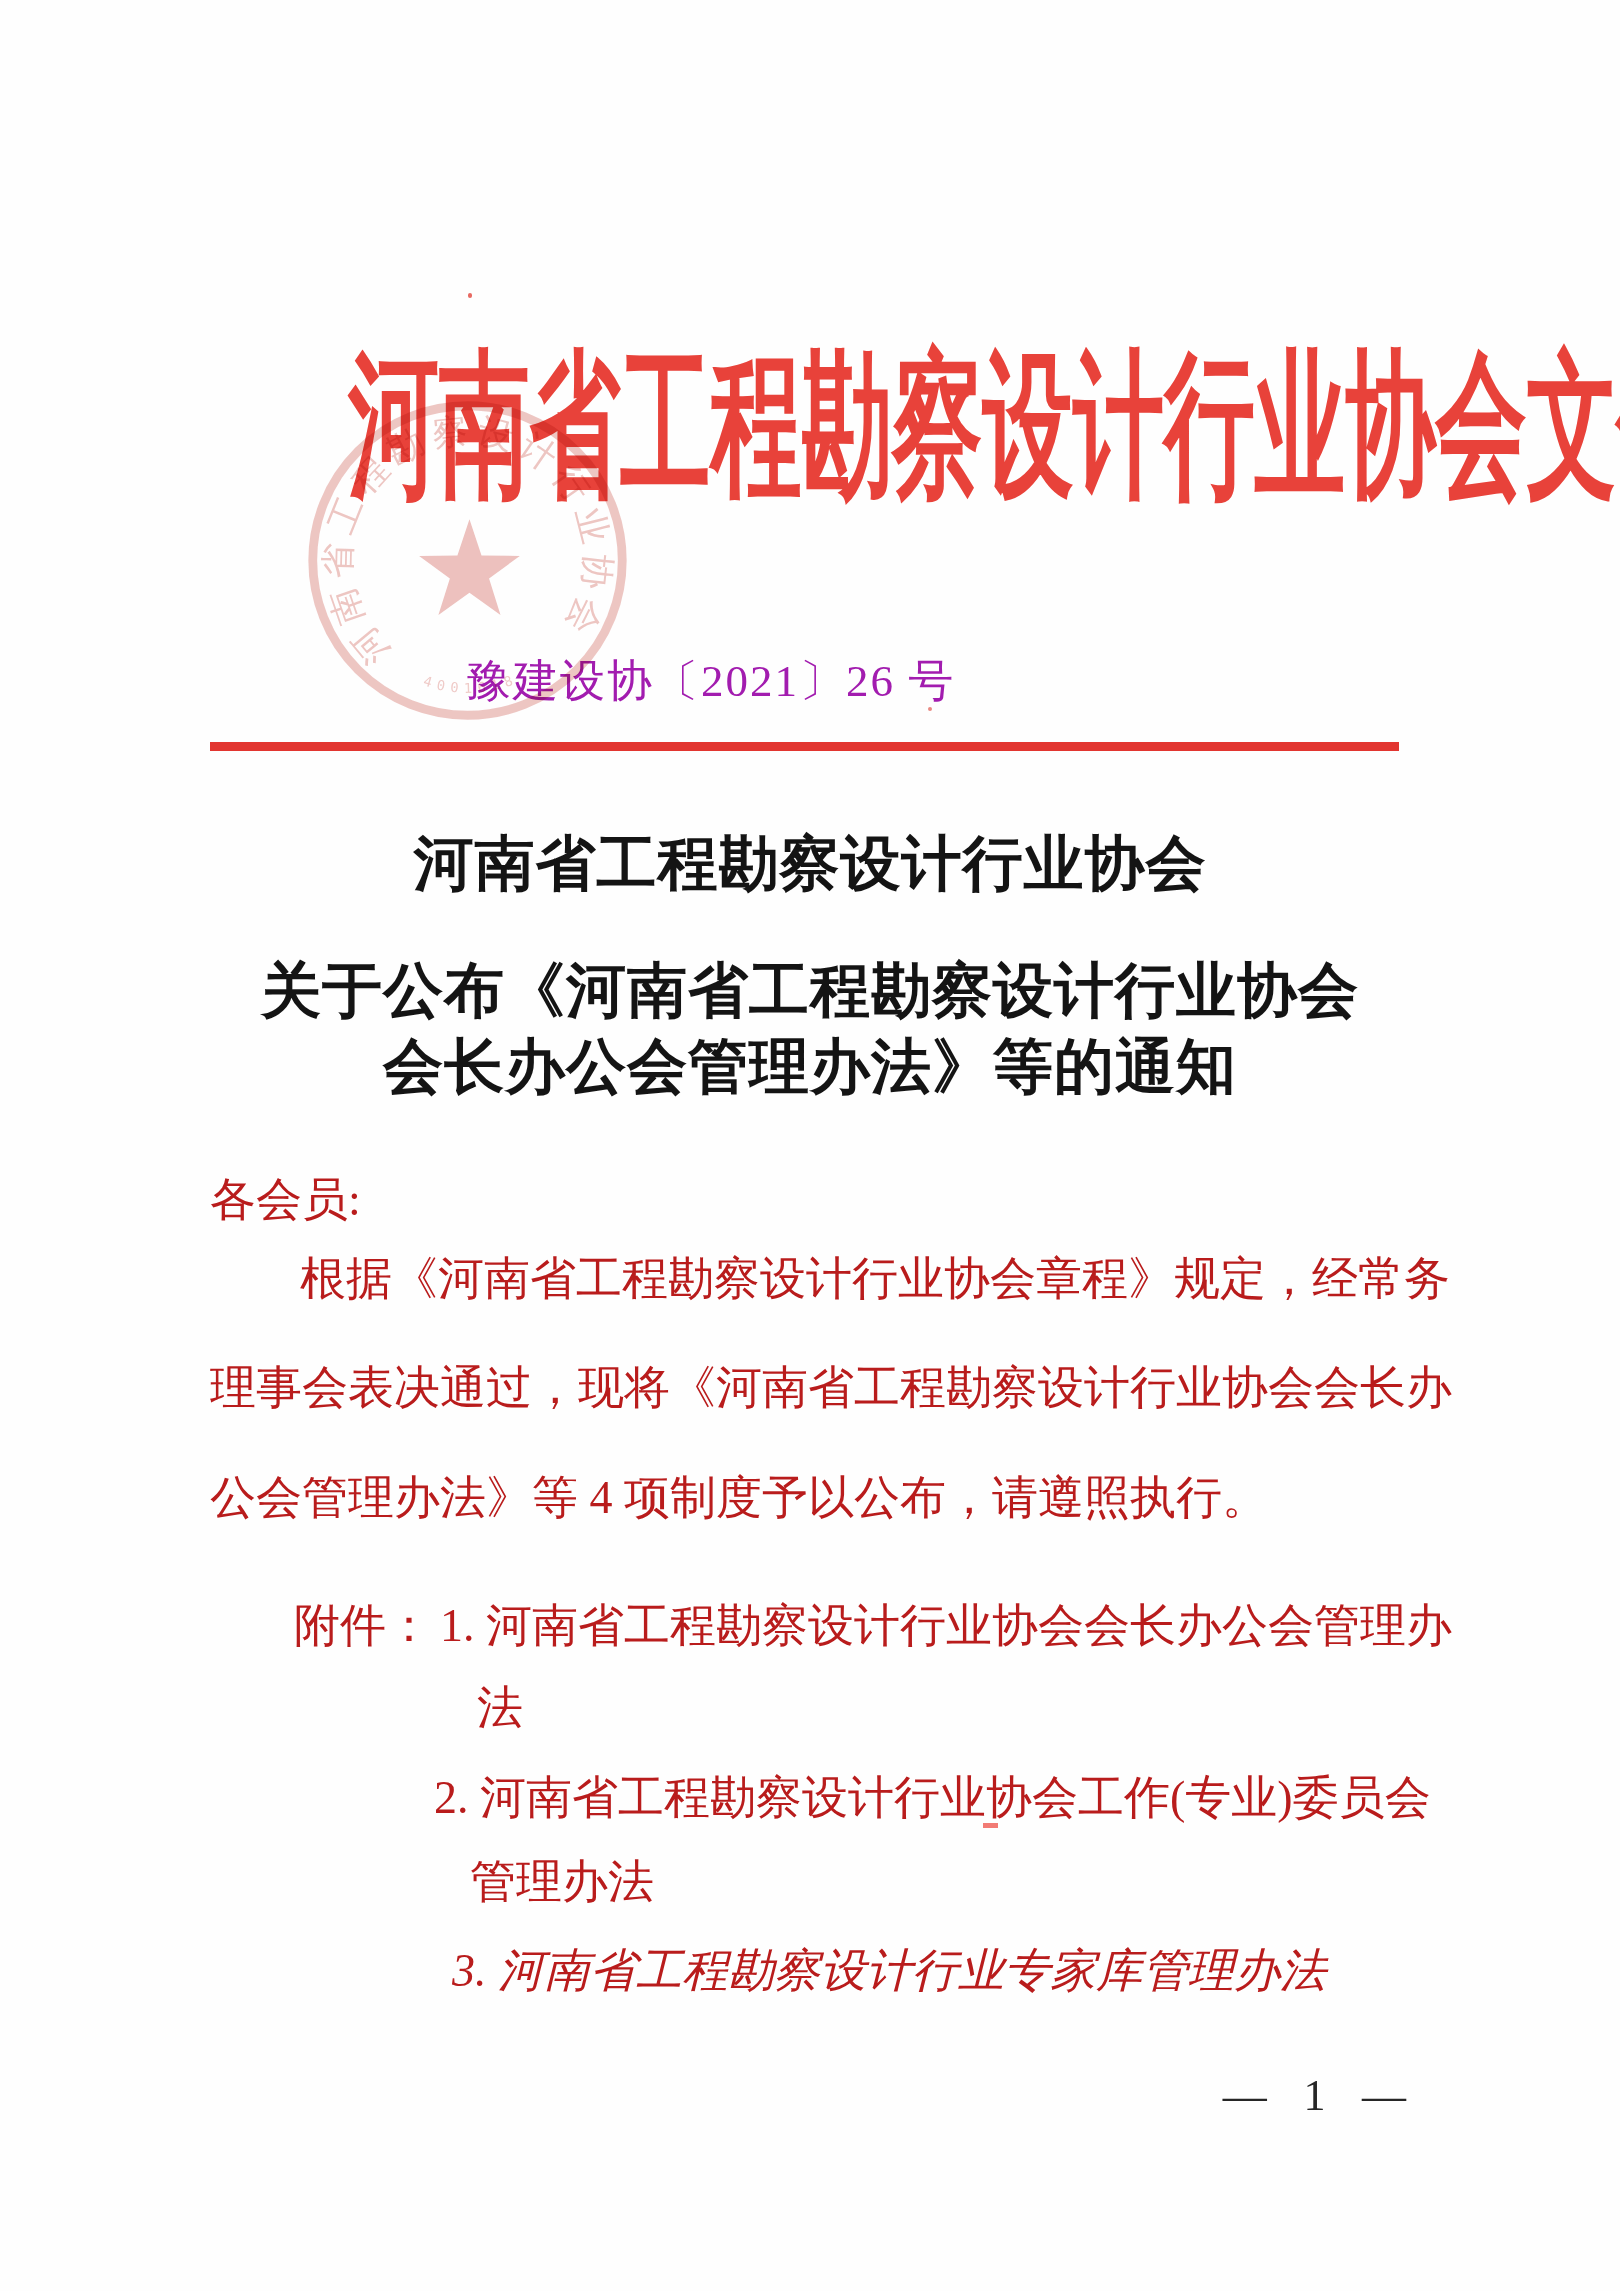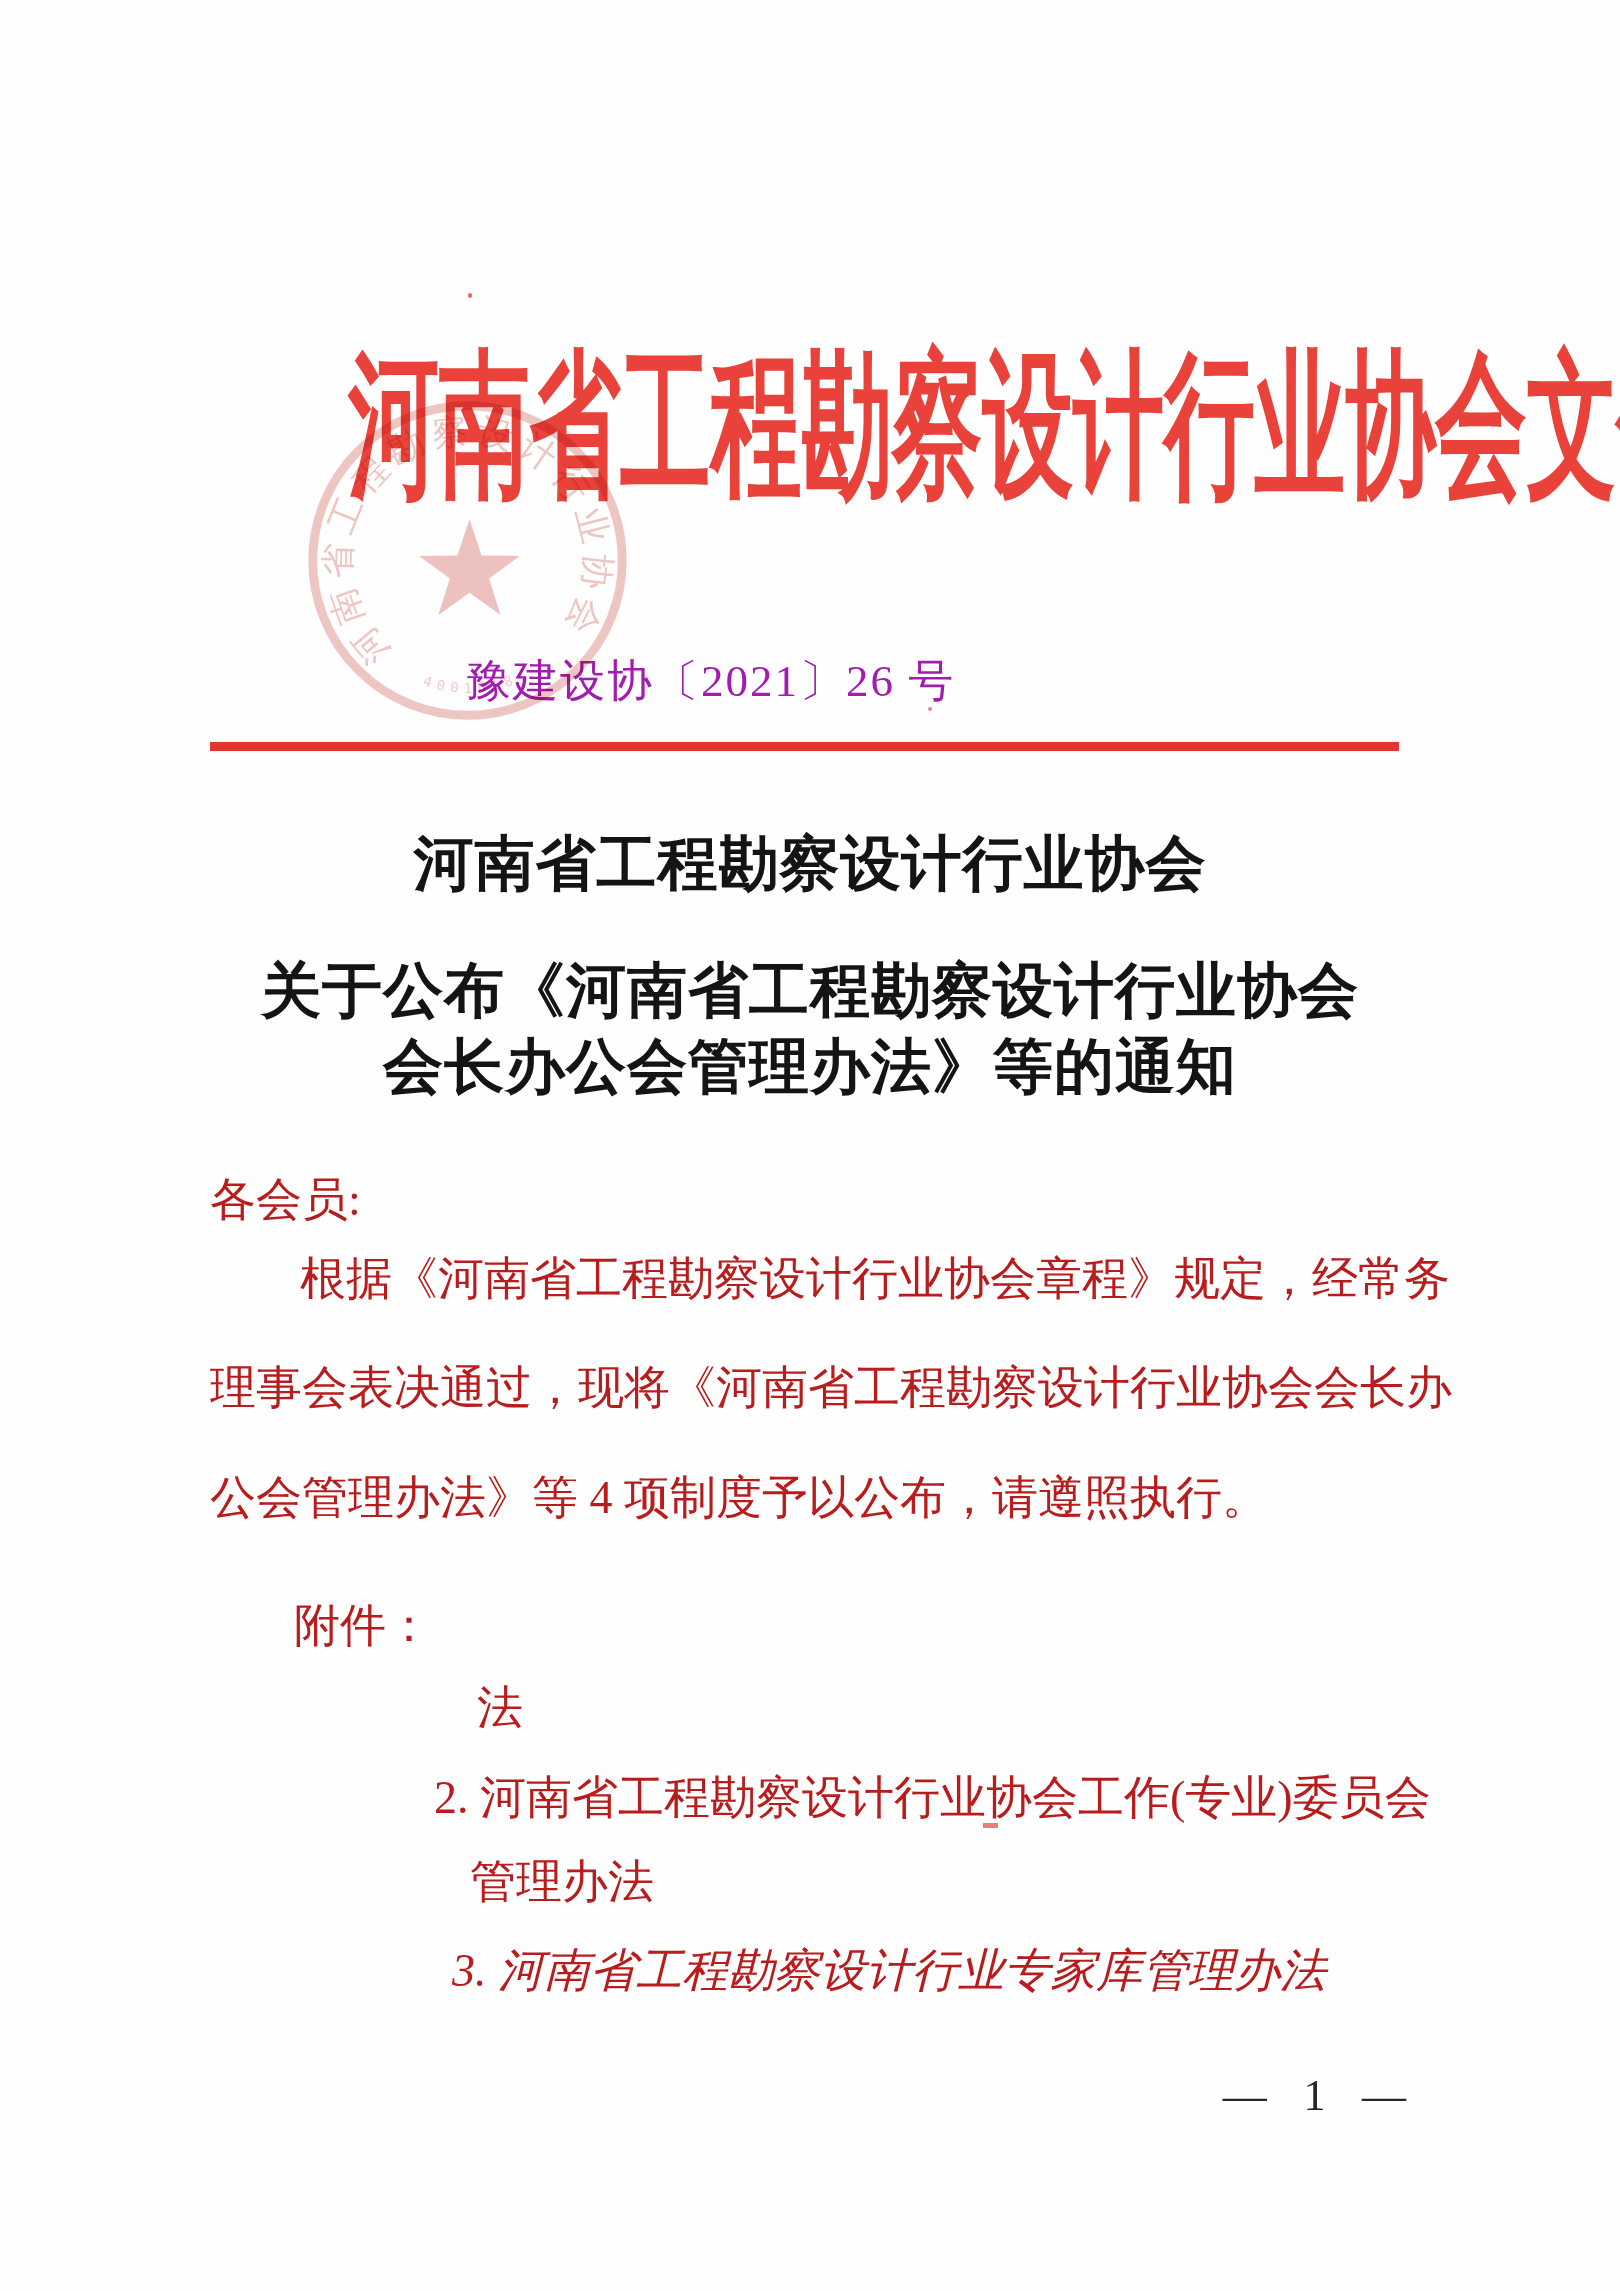--- a/index.html
+++ b/index.html
@@ -96,20 +96,21 @@
   <div class="doc-title-line tl0">河南省工程勘察设计行业协会</div>
   <div class="doc-title-line tl1">关于公布《河南省工程勘察设计行业协会</div>
   <div class="doc-title-line tl2">会长办公会管理办法》等的通知</div>
 
   <div class="body-text salutation">各会员:</div>
   <div class="body-text bl0">根据《河南省工程勘察设计行业协会章程》规定，经常务</div>
   <div class="body-text bl1">理事会表决通过，现将《河南省工程勘察设计行业协会会长办</div>
   <div class="body-text bl2">公会管理办法》等 4 项制度予以公布，请遵照执行。</div>
 
   <div class="body-text att-label">附件：</div>
+  <div class="body-text al0">1. 河南省工程勘察设计行业协会会长办公会管理办</div>
   <div class="body-text al1">法</div>
   <div class="body-text al2">2. 河南省工程勘察设计行业协会工作(专业)委员会</div>
   <div class="body-text al3">管理办法</div>
   <div class="body-text al4">3. 河南省工程勘察设计行业专家库管理办法</div>
 
   <div class="page-number">— 1 —</div>
 
   <svg class="seal" viewBox="0 0 340 340" xmlns="http://www.w3.org/2000/svg">
 
     <circle cx="170" cy="170" r="158" fill="none" stroke="#dd8a84" stroke-width="9" opacity="0.55"></circle>

